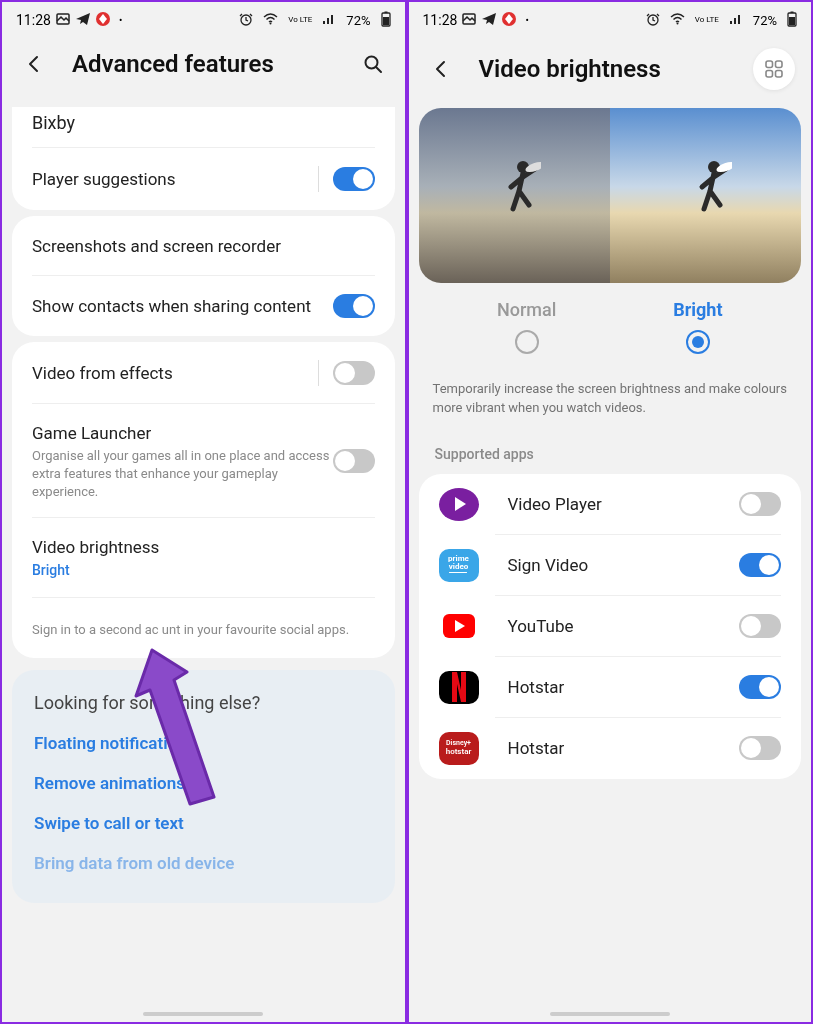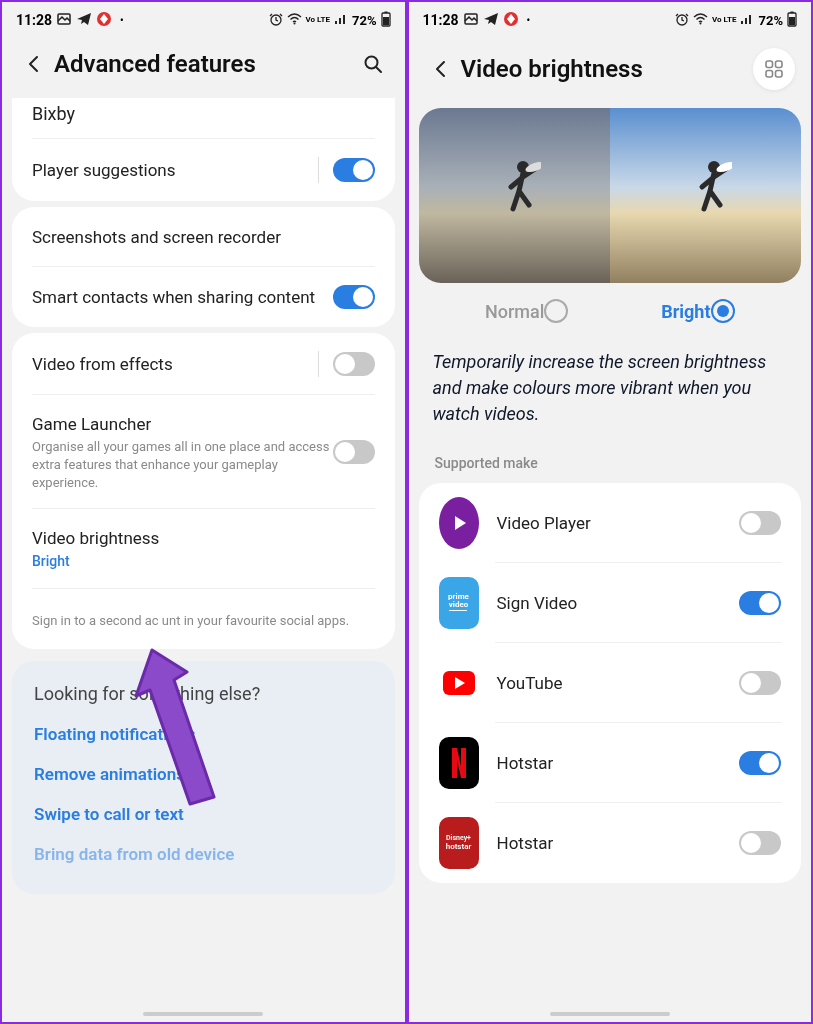--- a/index.html
+++ b/index.html
@@ -1,21 +1,21 @@
 <!DOCTYPE html>
 <html><head>
 <meta charset="utf-8">
 <style>
 * { margin: 0; padding: 0; box-sizing: border-box; font-family: -apple-system, BlinkMacSystemFont, 'Segoe UI', Roboto, sans-serif; -webkit-font-smoothing: antialiased; }
 body { background: #fff; width: 813px; height: 1024px; display: flex; overflow: hidden; }
 .phone { flex: 1; border: 2px solid #8a2be2; background: #f2f2f2; position: relative; overflow: hidden; }
-.status-bar { height: 36px; display: flex; justify-content: space-between; align-items: center; padding: 0 14px; font-size: 14px; font-weight: 700; background: #f2f2f2; }
+.status-bar { height: 36px; display: flex; justify-content: space-between; align-items: center; padding: 0 14px; font-size: 14px; font-weight: 400; background: #f2f2f2; }
 .status-left { display: flex; align-items: center; gap: 4px; }
-.status-right { display: flex; align-items: center; gap: 4px; font-size: 13px; }
-.header { display: flex; align-items: center; padding: 10px 16px 14px; gap: 4px; background: #f2f2f2; }
+.status-right { display: flex; align-items: center; gap: 10px; font-size: 13px; }
+.header { display: flex; align-items: center; padding: 10px 16px 14px; gap: 22px; background: #f2f2f2; }
 .header-title { font-size: 24px; font-weight: 600; flex: 1; color: #111; }
 .icon-btn { width: 32px; height: 32px; display: flex; align-items: center; justify-content: center; }
 .content { overflow-y: hidden; }
 .card { background: #fff; border-radius: 22px; margin: 6px 10px; overflow: hidden; }
 .row { display: flex; align-items: center; padding: 18px 20px; min-height: 60px; position: relative; }
 .row.first { padding-top: 4px; padding-bottom: 14px; min-height: 0; }
 .row:not(:last-child)::after { content: ''; position: absolute; bottom: 0; left: 20px; right: 20px; height: 1px; background: #eee; }
 .row-main { flex: 1; }
 .row-title { font-size: 17px; color: #222; line-height: 1.3; }
 .row-sub { font-size: 13px; color: #8a8a8a; line-height: 1.35; margin-top: 3px; }
@@ -32,32 +32,32 @@
 .link-item { font-size: 17px; color: #2a7de1; font-weight: 600; margin-bottom: 20px; }
 .arrow { position: absolute; left: 100px; top: 640px; pointer-events: none; z-index: 10; }
 .gesture-bar { position: absolute; bottom: 6px; left: 50%; transform: translateX(-50%); width: 120px; height: 4px; background: #ccc; border-radius: 4px; }
 
 .preview-img { margin: 4px 10px 10px; border-radius: 22px; overflow: hidden; height: 175px; display: flex; }
 .preview-half { flex: 1; position: relative; }
 .preview-half.normal { background: linear-gradient(180deg, #6b7890 0%, #a8b0b8 45%, #c0b8a0 60%, #6a6258 100%); }
 .preview-half.bright { background: linear-gradient(180deg, #5a8fd0 0%, #c8d8e8 45%, #e8d8b0 60%, #908060 100%); }
 .runner { position: absolute; left: 42%; top: 28%; width: 42px; height: 64px; }
 .radio-row { display: flex; justify-content: space-around; padding: 6px 30px 16px; }
-.radio-item { display: flex; flex-direction: row; align-items: center; }
+.radio-item { display: flex; flex-direction: column; align-items: center; gap: 10px; }
 .radio-label { font-size: 18px; font-weight: 500; }
 .radio-label.sel { color: #2a7de1; font-weight: 700; }
 .radio-label.unsel { color: #999; }
 .radio-circle { width: 24px; height: 24px; border-radius: 50%; border: 2px solid #aaa; display: flex; align-items: center; justify-content: center; }
 .radio-circle.sel { border-color: #2a7de1; }
 .radio-circle.sel::after { content: ''; width: 12px; height: 12px; border-radius: 50%; background: #2a7de1; }
-.desc { font-size: 18px; color: #0f172a; padding: 10px 24px 22px; line-height: 1.45; font-style: italic; }
+.desc { font-size: 13px; color: #737373; padding: 10px 24px 22px; line-height: 1.45; }
 .section-label { font-size: 14px; color: #8a8a8a; padding: 6px 26px; font-weight: 500; }
 .app-row { display: flex; align-items: center; padding: 14px 20px; position: relative; justify-content: center; }
 .app-row:not(:last-child)::after { content: ''; position: absolute; bottom: 0; left: 76px; right: 20px; height: 1px; background: #eee; }
-.app-icon { width: 40px; height: 52px; border-radius: 50%; margin-right: 18px; display: flex; align-items: center; justify-content: center; flex-shrink: 0; }
+.app-icon { width: 40px; height: 33px; border-radius: 50%; margin-right: 29px; display: flex; align-items: center; justify-content: center; flex-shrink: 0; }
 .app-name { flex: 1; font-size: 17px; color: #222; }
 .grid-icon { width: 42px; height: 42px; border-radius: 50%; background: #fff; box-shadow: 0 1px 4px rgba(0,0,0,0.08); display: flex; align-items: center; justify-content: center; }
 </style>
 </head>
 <body>
 
 <div class="phone">
   <div class="status-bar">
     <div class="status-left">
       <span>11:28</span>
@@ -119,21 +119,21 @@
     <div class="header-title">Advanced features</div>
     <div class="icon-btn">
       <svg width="22" height="22" viewBox="0 0 22 22">
           <circle cx="9.5" cy="9.5" r="6" fill="none" stroke="#222" stroke-width="2"></circle>
           <path d="M14 14 L19 19" stroke="#222" stroke-width="2" stroke-linecap="round"></path>
         </svg>
     </div>
   </div>
 
   <div class="content">
-    <div class="card" style="margin-top:4px;border-top-left-radius:0;border-top-right-radius:0">
+    <div class="card" style="margin-top:13px;border-top-left-radius:0;border-top-right-radius:0">
       <div class="row first">
         <div class="row-main">
             <div class="row-title" style="font-size:18px">Bixby</div>
           </div>
       </div>
       <div class="row">
         <div class="row-main">
             <div class="row-title">Player suggestions</div>
           </div>
         <div class="divider-v"></div>
@@ -142,21 +142,21 @@
     </div>
 
     <div class="card">
       <div class="row">
         <div class="row-main">
             <div class="row-title">Screenshots and screen recorder</div>
           </div>
       </div>
       <div class="row">
         <div class="row-main">
-            <div class="row-title">Smart contacts when sharing content</div>
+            <div class="row-title">Show contacts when sharing content</div>
           </div>
         <div class="toggle on"></div>
       </div>
     </div>
 
     <div class="card">
       <div class="row">
         <div class="row-main">
             <div class="row-title">Video from effects</div>
           </div>
@@ -283,21 +283,21 @@
       <div class="radio-circle"></div>
     </div>
     <div class="radio-item">
       <div class="radio-label sel">Bright</div>
       <div class="radio-circle sel"></div>
     </div>
   </div>
 
   <div class="desc">Temporarily increase the screen brightness and make colours more vibrant when you watch videos.</div>
 
-  <div class="section-label">Supported make</div>
+  <div class="section-label">Supported apps</div>
 
   <div class="card" id="apps-card">
       <div class="app-row">
     <div class="app-icon" style="background:#7a1fa0;border-radius:50%">
           <svg width="22" height="22" viewBox="0 0 22 22">
             <path d="M7 4 L18 11 L7 18 Z" fill="#fff"></path>
           </svg>
         </div>
     <div class="app-name">Video Player</div>
     <div class="toggle off"></div>

